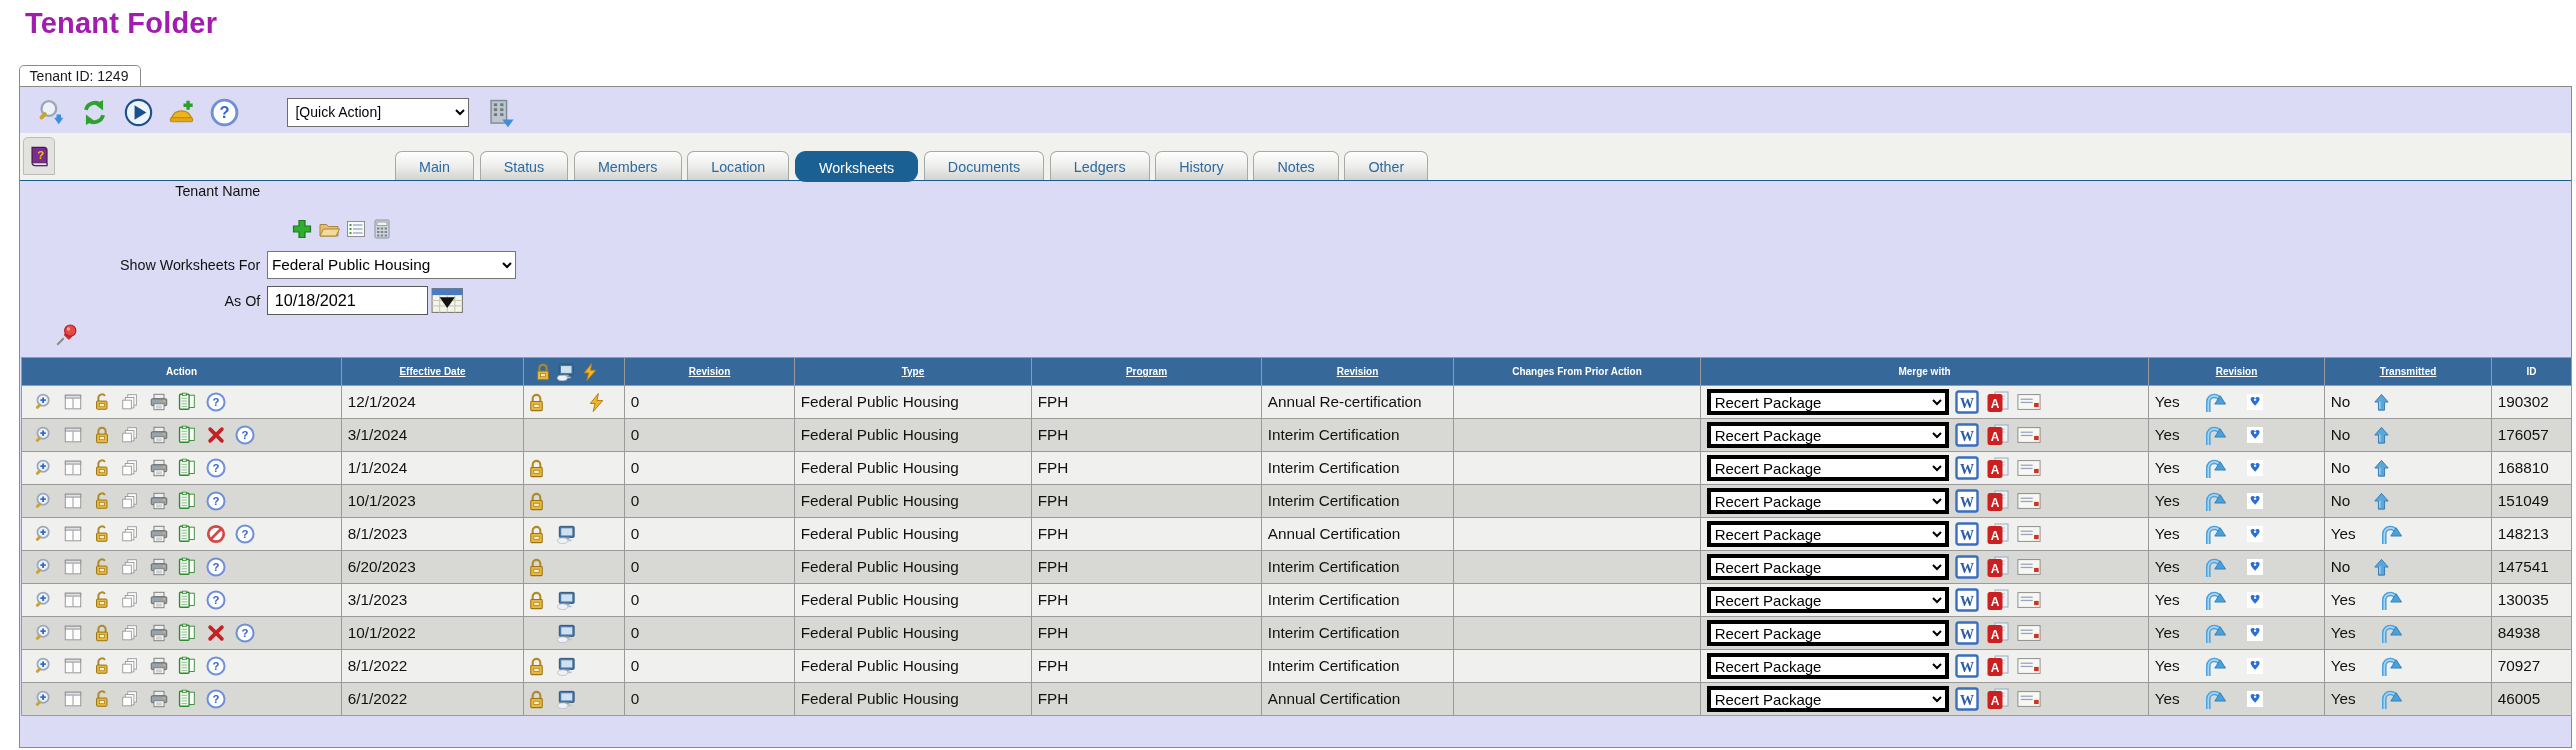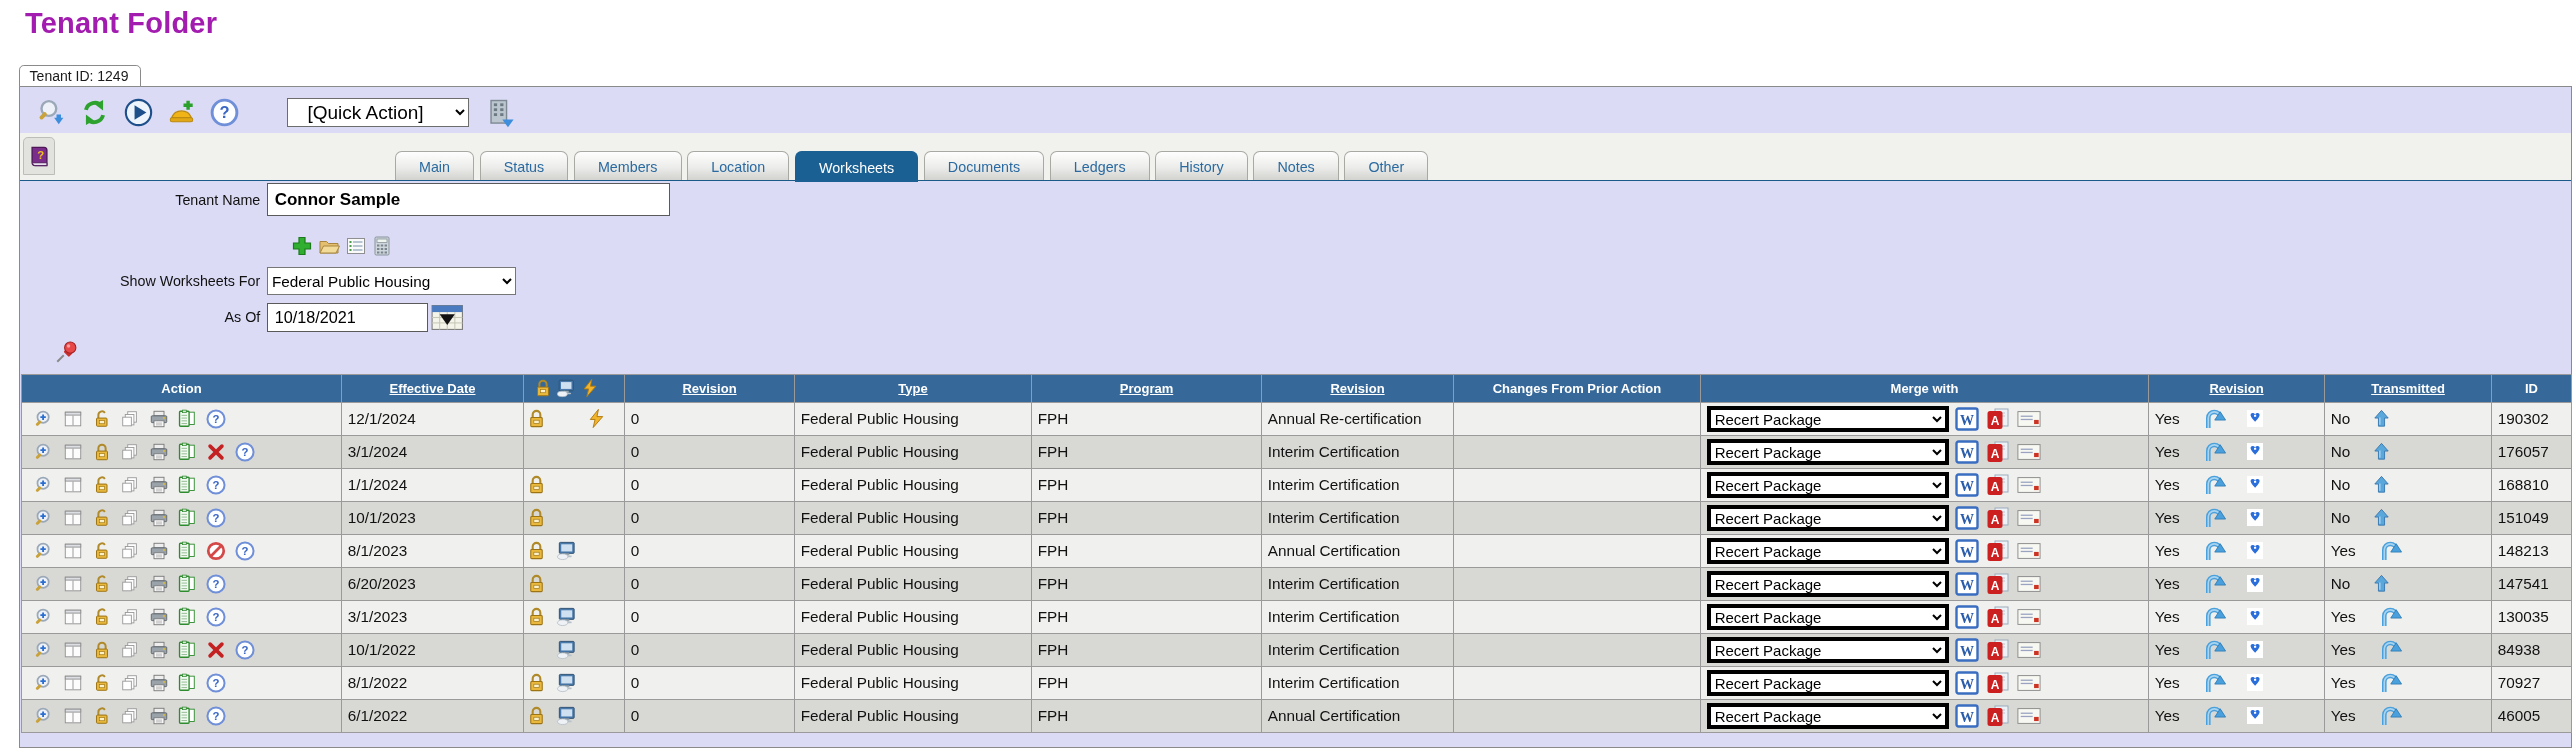--- a/index.html
+++ b/index.html
@@ -8,33 +8,33 @@
   
   .page-title { font-size:29px; font-weight:bold; color:#a21caf; margin:6.7px 0 0 25px; letter-spacing:0.2px; }
   .tenant-id-tab { display:inline-block; margin:24px 0 0 19px; position:relative; top:1px; z-index:3;
     background:#fff; border:1px solid #8a8a8a; border-radius:4.8px 4.8px 0 0; padding:1.9px 11.5px 2.9px 9.6px;
     font-size:14px; color:#1a1a1a; }
   
   .panel { margin-left:19px; width:2553px; height:662px; background:#dbdbf6; border:1px solid #8a8a8a; position:relative; }
   
   .toolbar { display:flex; align-items:center; gap:14.3px; padding:8.6px 0 4.8px 17px; height:46px; }
   .toolbar .icn { width:29px; height:29px; }
-  .qa-select { margin-left:34px; width:182px; height:29px; font-size:19px; font-family:inherit;
-    border:1px solid #6d6d6d; background:#fff; padding-left:15px; }
+  .qa-select { margin-left:34px; width:182px; height:29px; font-size:14px; font-family:inherit;
+    border:1px solid #6d6d6d; background:#fff; padding-left:3px; }
   
   .tabstrip { position:relative; background:#f1f1ee; border-bottom:1.9px solid #1a5a88; height:48px;
     display:flex; align-items:flex-end; }
   .book-holder { position:absolute; left:2.9px; top:3.8px; width:32.5px; height:38px; background:#e2e2df;
     border:1px solid #bdbdb8; border-radius:4.8px 4.8px 0 0; display:flex; align-items:center; justify-content:center; }
   .book-holder .icn { width:25px; height:25px; }
   .tabs { display:flex; gap:5.7px; margin-left:375px; }
   .tab { padding:6.7px 23px 4.8px; font-size:14.3px; color:#2a6aa0; cursor:default;
     background:linear-gradient(#fefefe,#ececea 55%,#d2d2cf); border:1px solid #a9a9a4; border-bottom:none;
     border-radius:6.7px 6.7px 0 0; }
-  .tab.active { background:#1b6093; color:#fff; border-color:#1b6093; padding-top:7.6px; margin-bottom:-1.9px; padding-bottom:6.7px; }
+  .tab.active { background:#1b6093; color:#fff; border-color:#1b6093; padding-top:7.6px; margin-bottom:-1.9px; padding-bottom:6.7px;border-radius:11px; }
   
   .formarea { position:relative; }
   .frow { display:flex; align-items:center; }
   .flabel { width:247px; text-align:right; padding-right:6.7px; font-size:14.3px; color:#111; }
   .flabel.bold { font-weight:normal;text-align:right; }
   .tenant-row { margin-top:1.9px; }
   .tenant-input { width:403px; height:32.5px; border:1px solid #5a5a5a; font-family:inherit;
     font-size:17px; font-weight:bold; padding-left:6.7px; background:#fff; }
   .mini-icons { display:flex; gap:4.8px; margin:19px 0 0 271px; }
   .mini-icons .icn { width:22px; height:22px; }
@@ -42,21 +42,21 @@
   .sw-select { width:249px; height:28px; font-size:15.3px; font-family:inherit; border:1px solid #767676; background:#fff; }
   .asof-row { margin-top:6.7px; }
   .asof-input { width:161px; height:29px; border:1px solid #5a5a5a; font-family:inherit; font-size:16.2px; padding-left:6.7px; }
   .cal-btn { width:35px; height:30px; margin-left:2.9px; border:none; background:transparent; padding:0; cursor:pointer; }
   .cal-btn .icn { width:32.5px; height:29px; display:block; }
   .pin-wrap { margin:6.7px 0 4.8px 34px; }
   .pin-wrap .icn { width:26px; height:26px; display:inline-block; }
   
   table { border-collapse:collapse; table-layout:fixed; width:2551px; margin-left:1px; background:#f0f0ee; }
   th, td { border:1px solid #9a9a9a; overflow:hidden; white-space:nowrap; }
-  th { background:#36699a; color:#fff; font-size:13px; font-weight:bold; height:28px; padding:0 3.8px; }
+  th { background:#36699a; color:#fff; font-size:10px; font-weight:bold; height:28px; padding:0 3.8px; }
   th .u { text-decoration:underline; }
   td { height:33px; font-size:15.3px; color:#111; padding:0 5.7px; }
   tr.r-even td { background:#f0f0ee; }
   tr.r-odd td { background:#d8d8d5; }
   .cell-actions { display:flex; align-items:center; gap:8.6px; padding-left:6.7px; }
   .cell-actions .icn { width:20px; height:20px; flex:0 0 auto; }
   .flagslots { display:flex; align-items:center; }
   .flagslots .slot { width:30px; height:23px; display:flex; align-items:center; justify-content:flex-start; }
   .flagslots .icn { width:21px; height:21px; }
   .hdr-icons { display:flex; align-items:center; gap:3.8px; padding-left:4.8px; }
@@ -157,21 +157,20 @@
         <div class="tab">Ledgers</div>
         <div class="tab">History</div>
         <div class="tab">Notes</div>
         <div class="tab">Other</div>
       </div>
   </div>
 
   <div class="formarea">
     <div class="frow tenant-row">
       <span class="flabel bold">Tenant Name</span>
-      <input class="tenant-input" value="Connor Sample" style="">
     </div>
     <div class="mini-icons" id="mini-icons">
         <span class="icn">
           <svg viewBox="0 0 22 22">
             <path d="M8 2.5 h6 v5.5 h5.5 v6 h-5.5 v5.5 h-6 v-5.5 H2.5 v-6 H8 z" fill="#2fae2f" stroke="#1c7a1c" stroke-width="1.2"></path>
           </svg>
         </span>
         <span class="icn">
           <svg viewBox="0 0 22 22">
             <path d="M2 6.5 h6.5 l2 2 H20 v9.5 H2 z" fill="#e3bf6f" stroke="#a8863e" stroke-width="1"></path>

